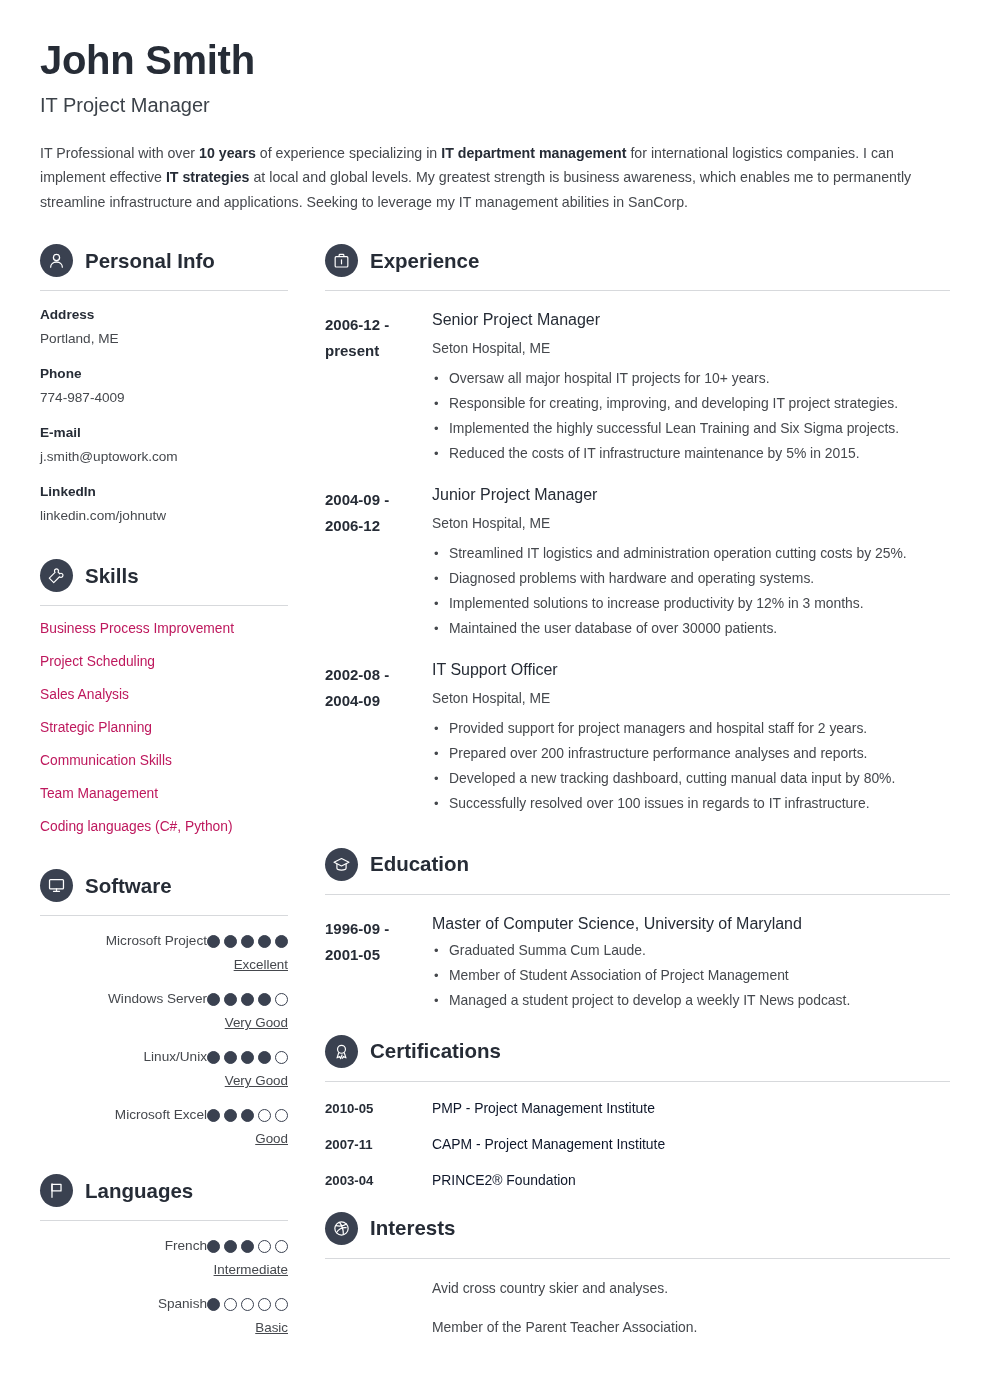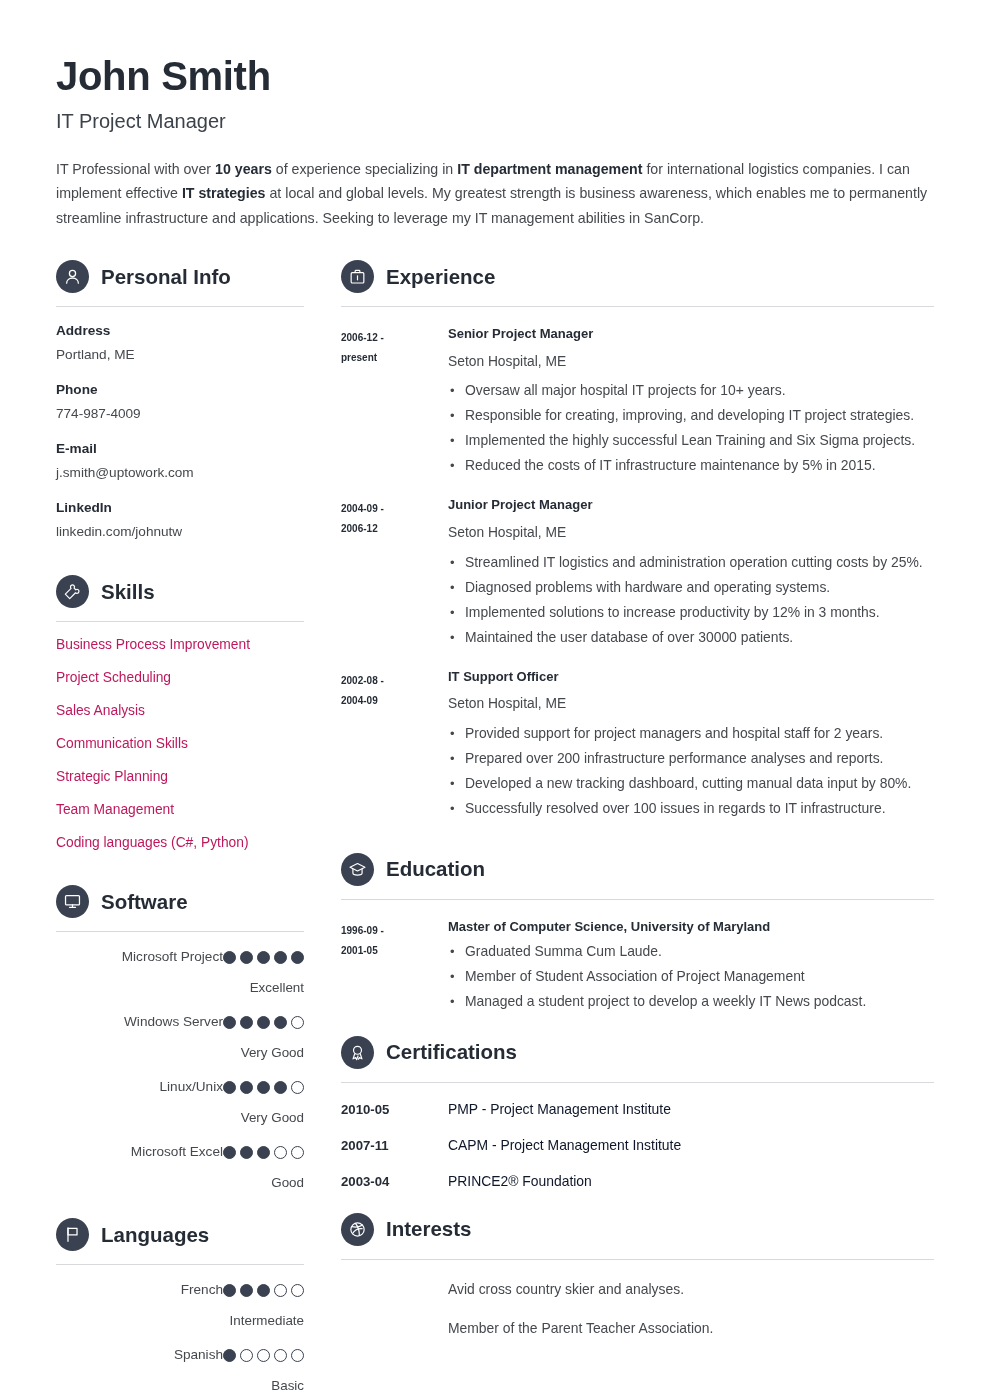--- a/index.html
+++ b/index.html
@@ -7,21 +7,21 @@
     width: 990px;
     height: 1400px;
     background: #ffffff;
     font-family: "Liberation Sans", sans-serif;
     color: #3c4043;
   }
   .page {
     width: 990px;
     height: 1400px;
     position: relative;
-    padding: 16px;
+    padding: 0;
     background: #fff;
   }
 
   
   .header { padding: 38px 40px 0 40px; }
   .name {
     font-size: 40px;
     font-weight: bold;
     color: #262c36;
     letter-spacing: -0.3px;
@@ -119,39 +119,40 @@
     width: 13px; height: 13px;
     border-radius: 50%;
     border: 1.6px solid #3a4150;
     background: #fff;
   }
   .dot.filled { background: #3a4150; }
   .rate-label {
     font-size: 13.4px;
     color: #45484d;
     text-align: right;
-    margin-top: 13px;
+    margin-top: 6px;
     line-height: 18px;
+    text-decoration: underline;
   }
 
   
   .entry { display: flex; margin-top: 19px; }
   .entry-date {
     flex: 0 0 107px;
     width: 107px;
-    font-size: 10px;
+    font-size: 15px;
     font-weight: bold;
     color: #262c36;
-    line-height: 20px;
+    line-height: 26px;
     padding-top: 2px;
   }
   .entry-body { flex: 1 1 auto; }
   .entry-title {
-    font-size: 13px;
-    font-weight: bold;
+    font-size: 16px;
+    font-weight: normal;
     color: #262c36;
     line-height: 1.25;
   }
   .entry-sub {
     font-size: 13.8px;
     color: #45484d;
     margin-top: 10px;
     line-height: 1.3;
   }
   .bullets { list-style: none; margin-top: 8px; }
@@ -252,22 +253,22 @@
               <path d="M10.2 4.4c1 -1 2.6 -1 3.6 0 .9 .9 1 2.3 .2 3.3l2.1 2.1c1 -.8 2.4 -.7 3.3 .2 1 1 1 2.6 0 3.6 -1 1 -2.6 1 -3.6 0l-7.3 7.3 -5.6 -5.6 7.3 -7.3c-1 -1 -1 -2.6 0 -3.6z"></path>
             </svg>
           </span>
           <span class="sec-title">Skills</span>
         </div>
         <div class="sec-rule"></div>
         <div class="skills-list" id="skills-list">
             <div class="skill-item">Business Process Improvement</div>
             <div class="skill-item">Project Scheduling</div>
             <div class="skill-item">Sales Analysis</div>
+            <div class="skill-item">Strategic Planning</div>
             <div class="skill-item">Communication Skills</div>
-            <div class="skill-item">Strategic Planning</div>
             <div class="skill-item">Team Management</div>
             <div class="skill-item">Coding languages (C#, Python)</div>
           </div>
       </div>
 
       <div class="section gap-sec-sm">
         <div class="sec-head">
           <span class="sec-icon">
             <svg width="19" height="19" viewBox="0 0 24 24" fill="none" stroke="#ffffff" stroke-width="1.6" stroke-linecap="round">
               <rect x="3.2" y="4.6" width="17.6" height="11.6" rx="1.2"></rect>

